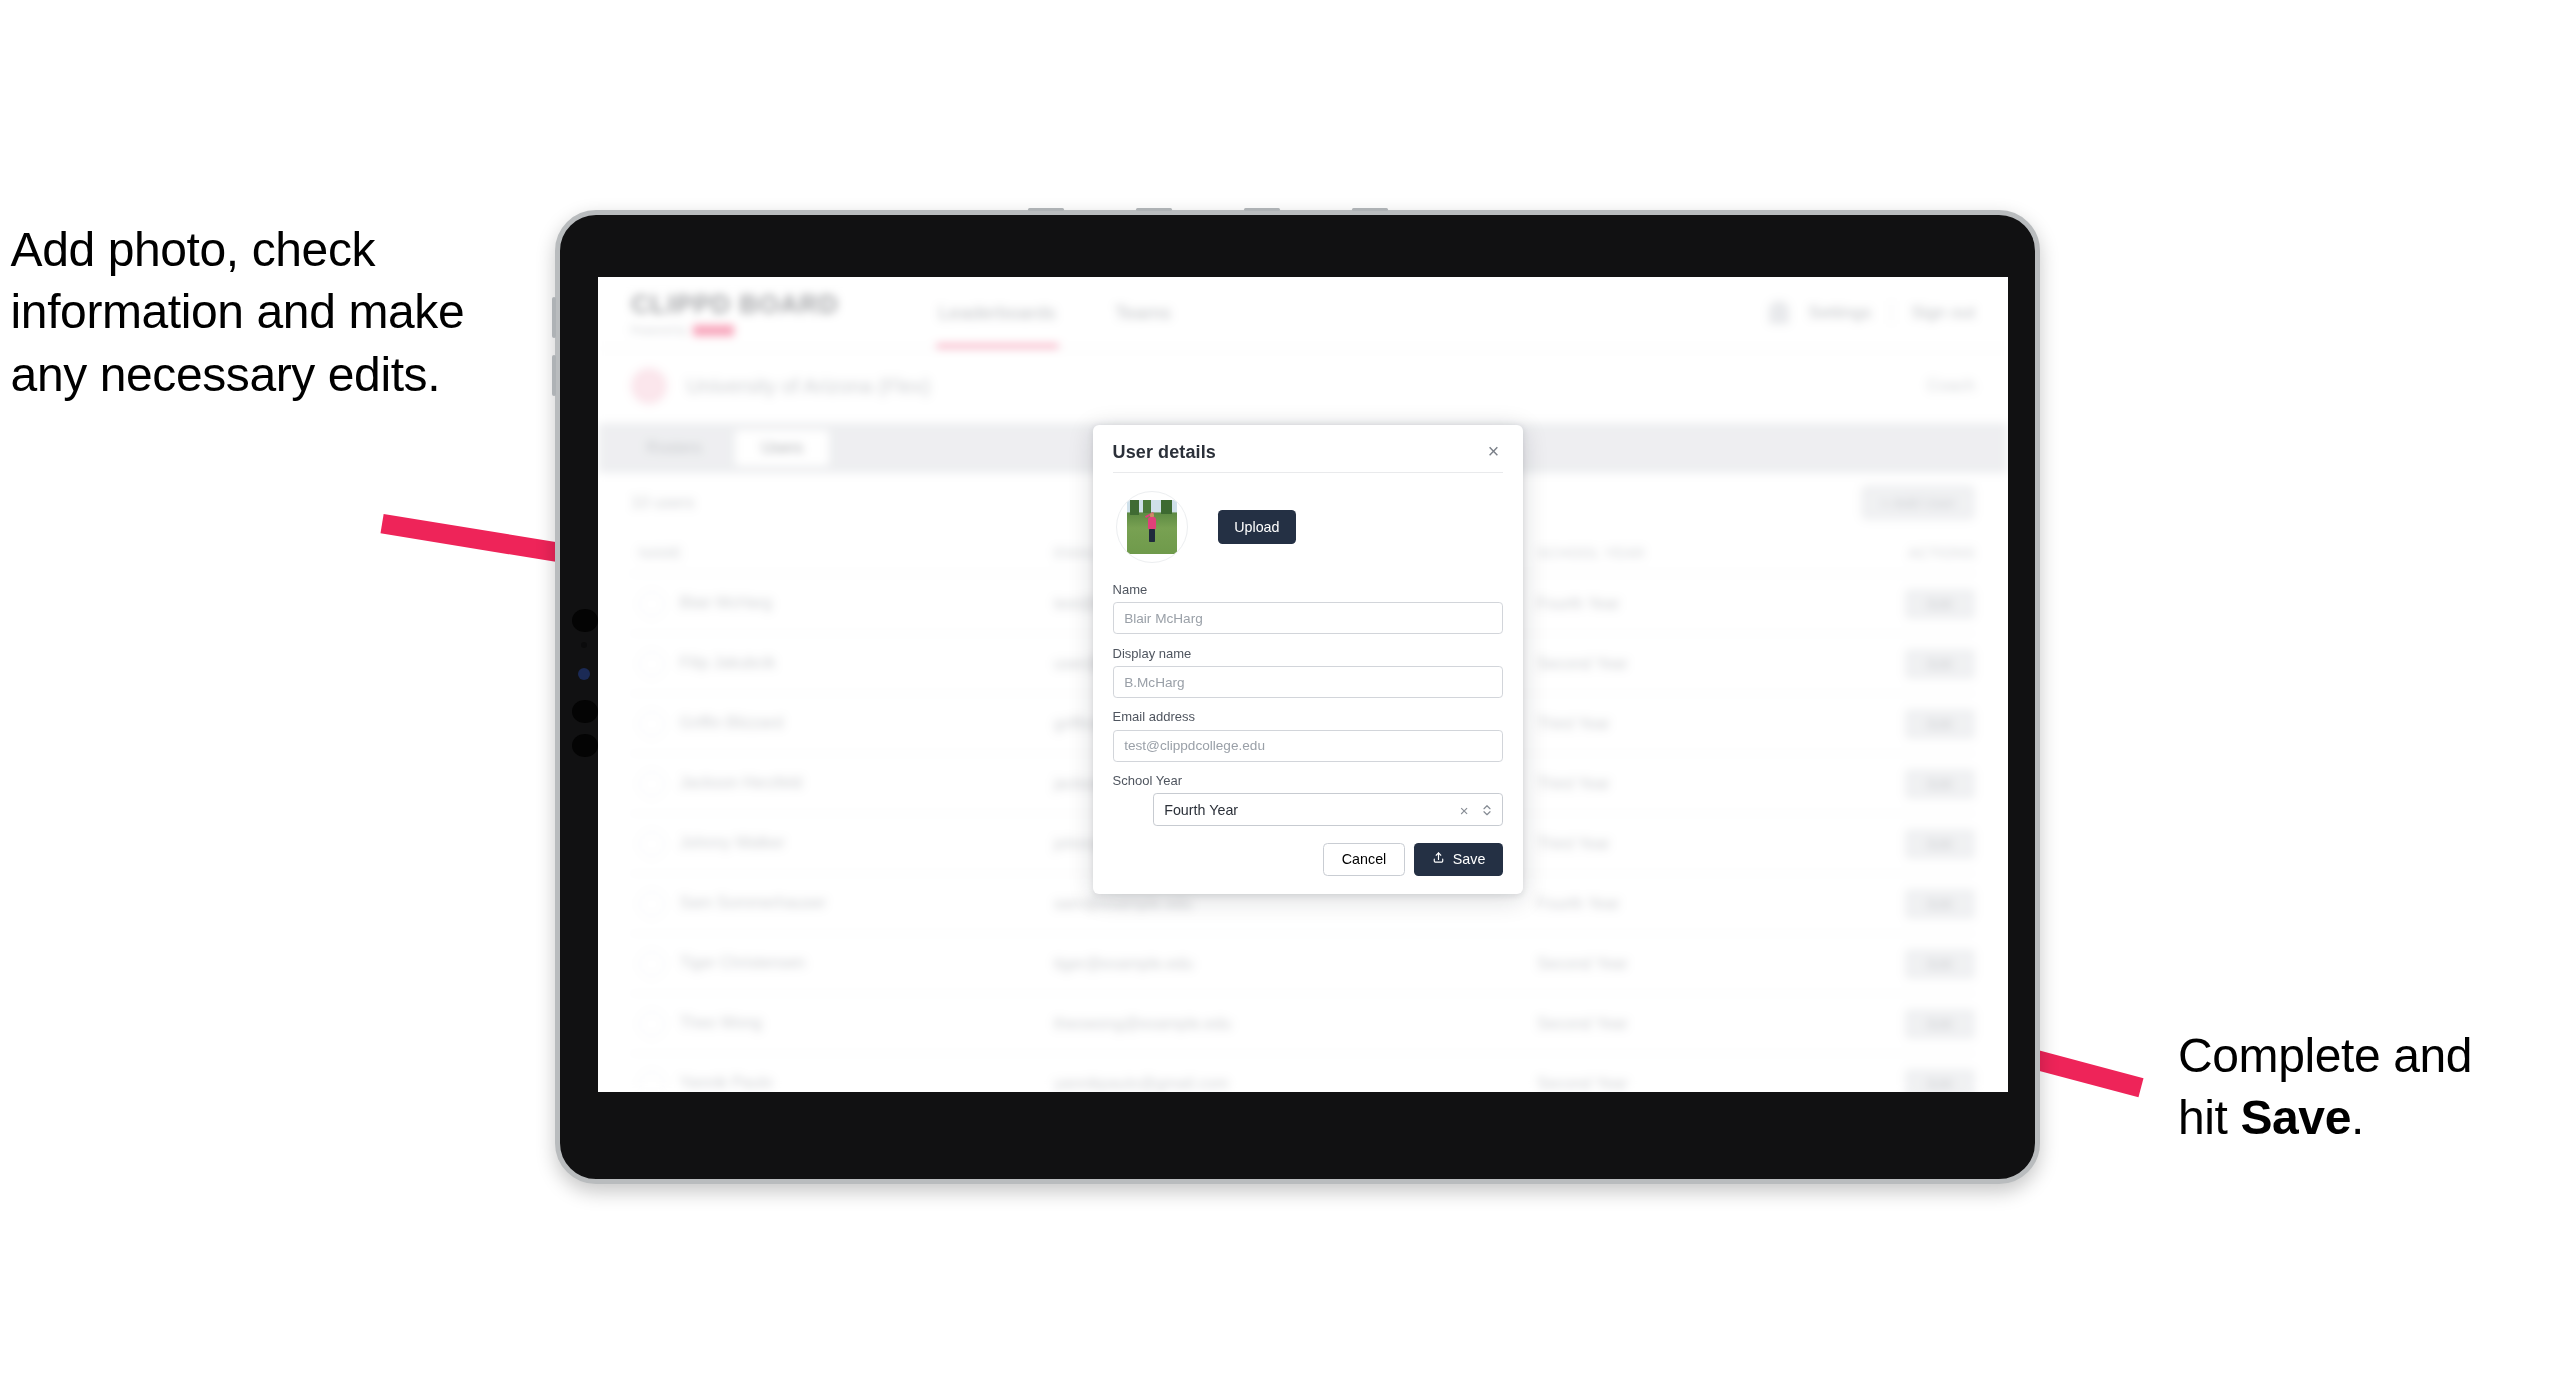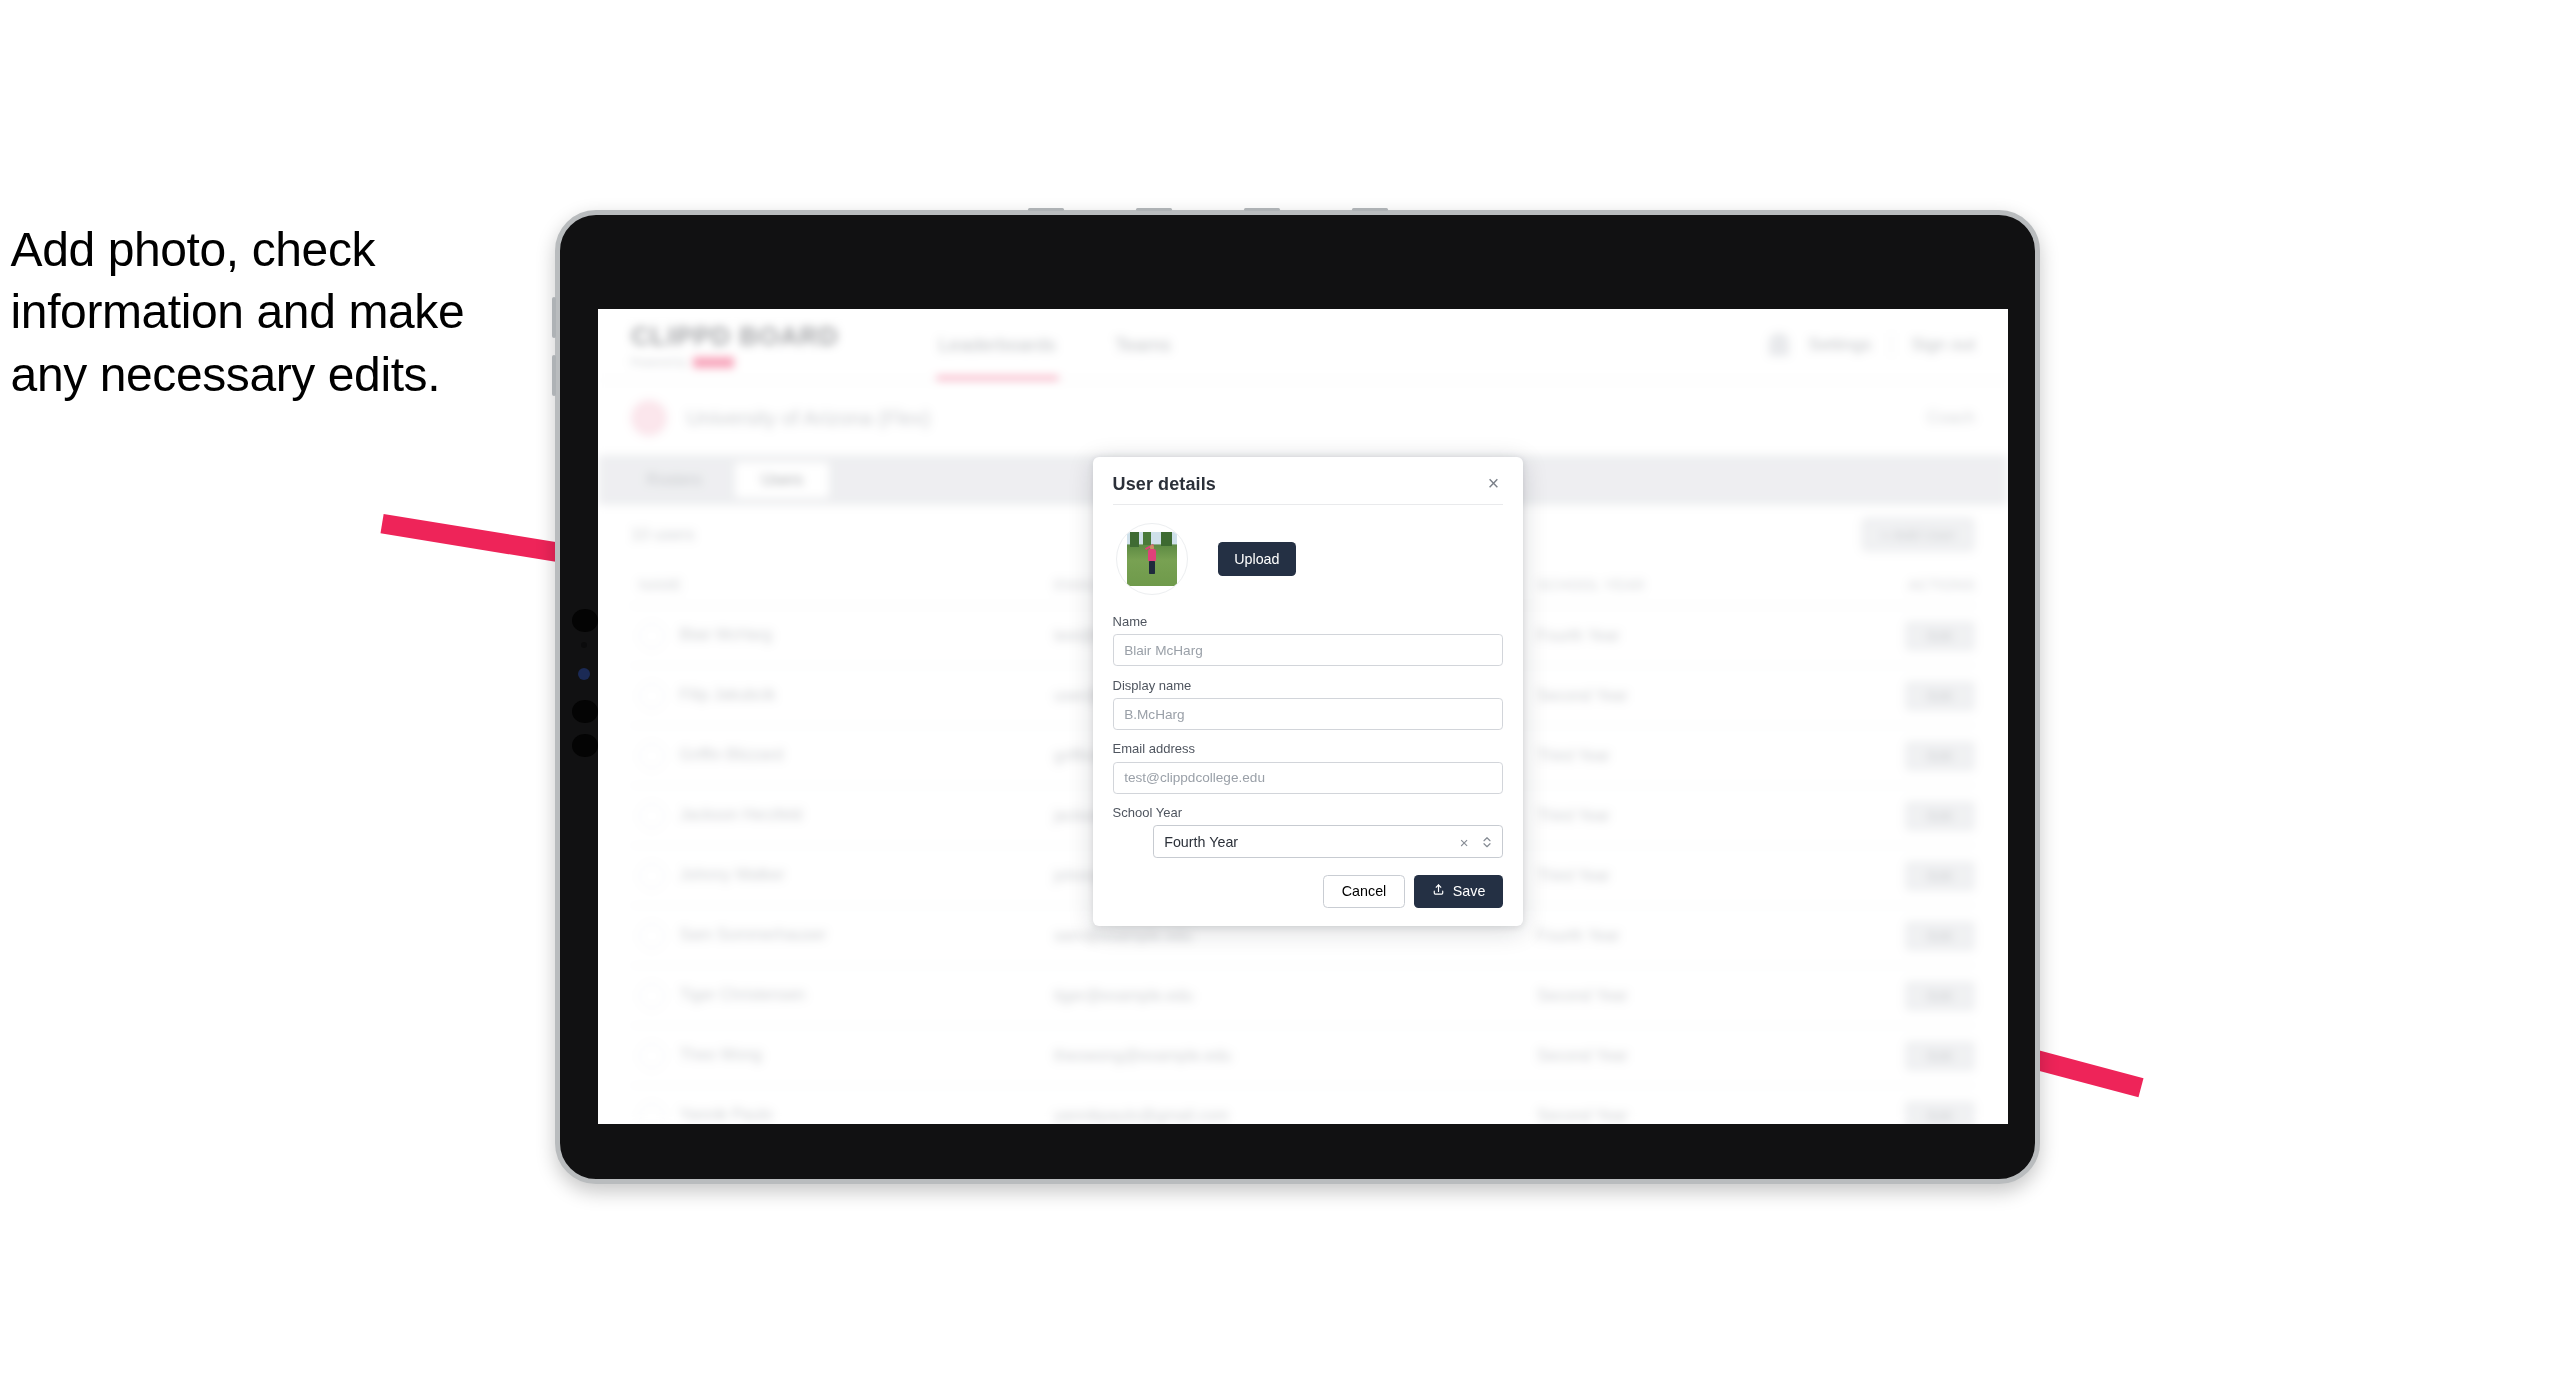--- a/index.html
+++ b/index.html
@@ -60,21 +60,21 @@
     width: 30px; height: 196px;
   }
   #tablet-sensor-column span { position: absolute; left: 3px; border-radius: 50%; background: #040404; }
   .sensor-lens  { width: 26px; height: 22.6px; }
   .sensor-micro { width: 6px;  height: 6px; left: 12px !important; background: #0b0b0c !important; }
   .sensor-blue  { width: 12px; height: 12px; left: 9px !important; background: #1b2a55 !important; }
 
   
   #screen-viewport {
     position: absolute;
-    left: 38px; top: 94px;
+    left: 38px; top: 62px;
     width: 1410px; height: 815px;
     background: #ffffff;
     overflow: hidden;
   }
   
   #app-page {
     position: absolute; inset: 0;
     filter: blur(4.5px);
     opacity: 0.42;
   }
@@ -227,20 +227,24 @@
 
 <div id="stage">
 
   <div class="annotation" id="annotation-left">Add photo, check information and make any necessary edits.</div>
 
   <svg class="arrow-svg" id="arrow-left-svg" viewBox="0 0 950 280">
     <path d="M6,34 L828,168" stroke="#EE2459" stroke-width="26" fill="none" stroke-linecap="butt"></path>
     <path d="M770,118 L900,170 L772,224 L790,172 Z" fill="#EE2459"></path>
   </svg>
 
+  <div class="annotation" id="annotation-right">
+    <span>Complete and</span><br>
+    <span>hit </span><b>Save</b><span>.</span>
+  </div>
 
   <svg class="arrow-svg" id="arrow-right-svg" viewBox="0 0 860 320">
     <path d="M856,300 L72,92" stroke="#EE2459" stroke-width="26" fill="none" stroke-linecap="butt"></path>
     <path d="M16,62 L96,54 L72,166 L52,112 Z" fill="#EE2459"></path>
   </svg>
 
   <div id="tablet-device">
 
     <div id="tablet-top-mic-group">
       <i></i>

